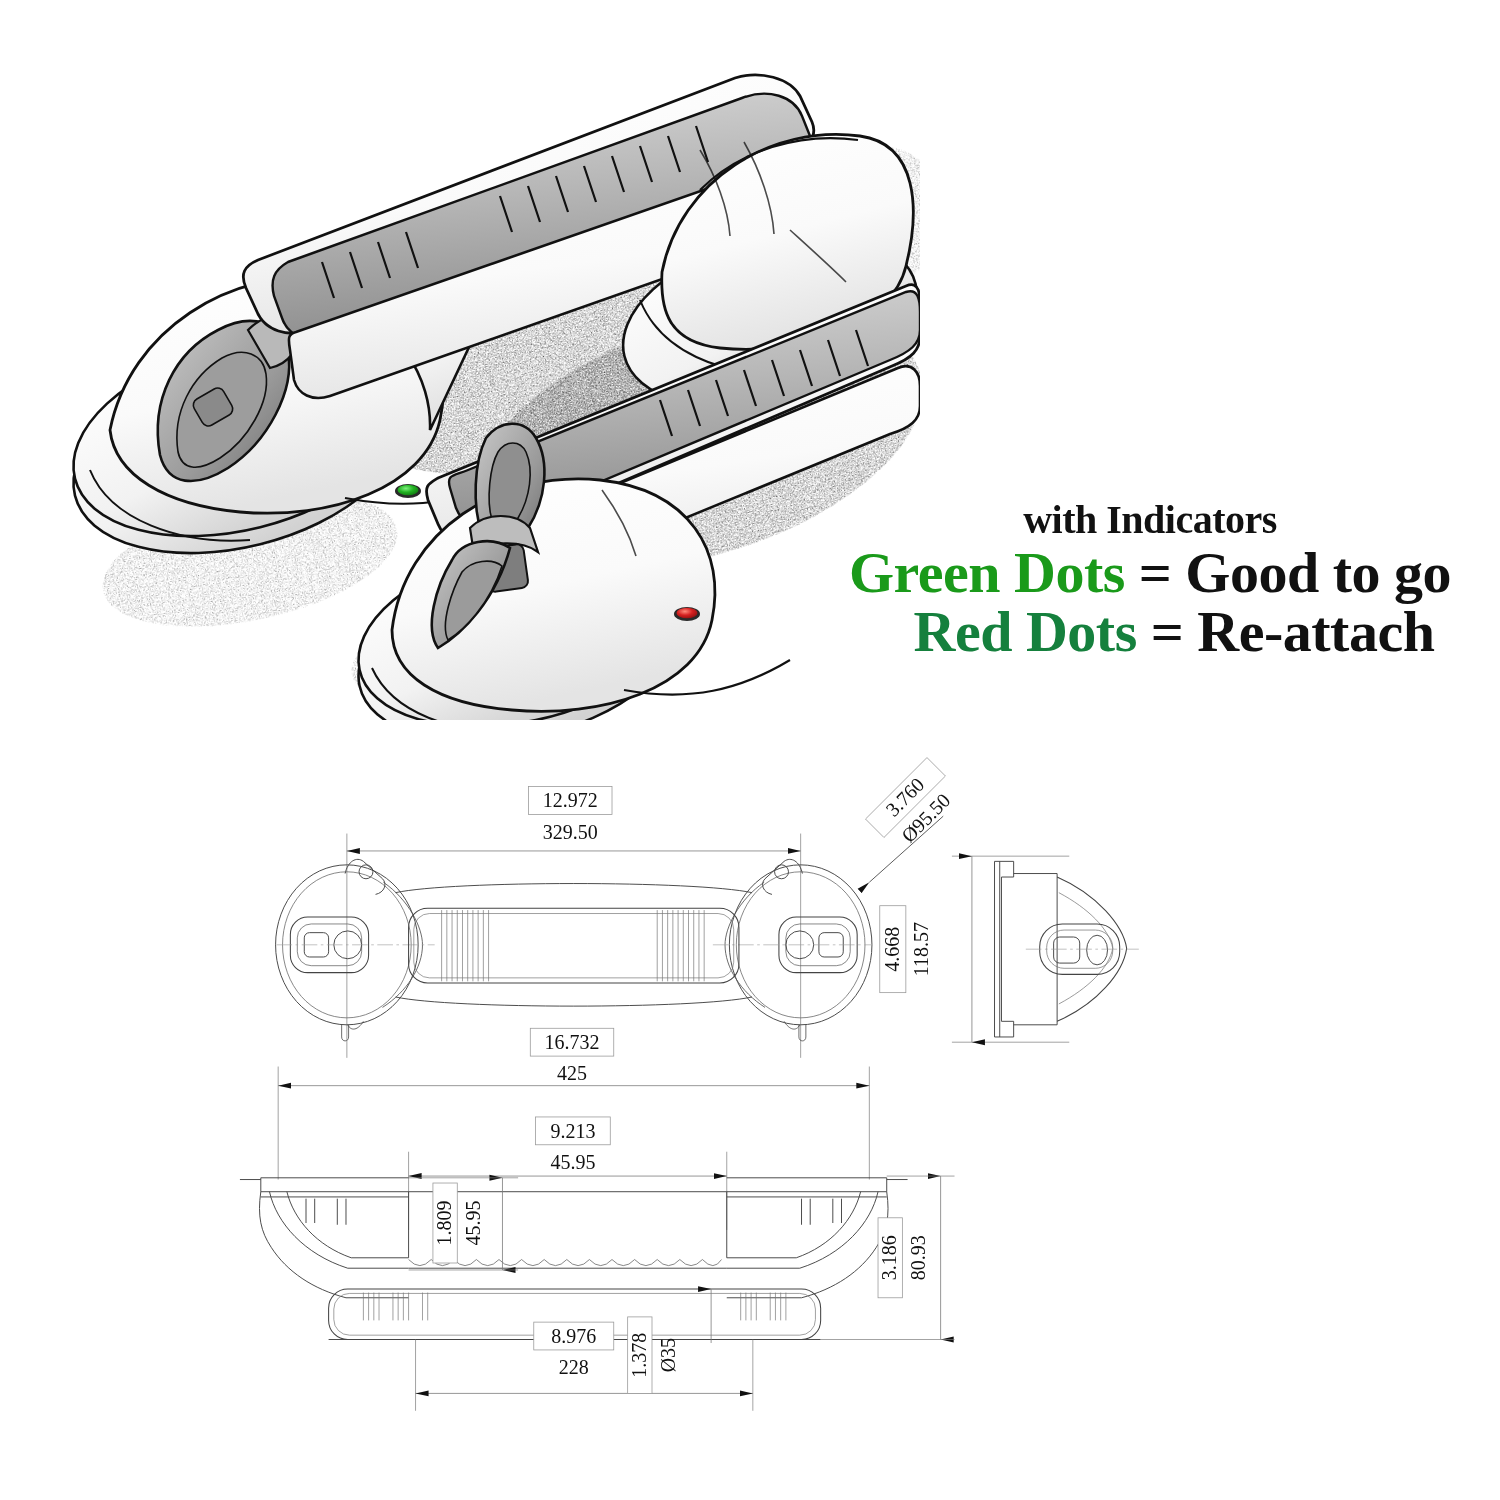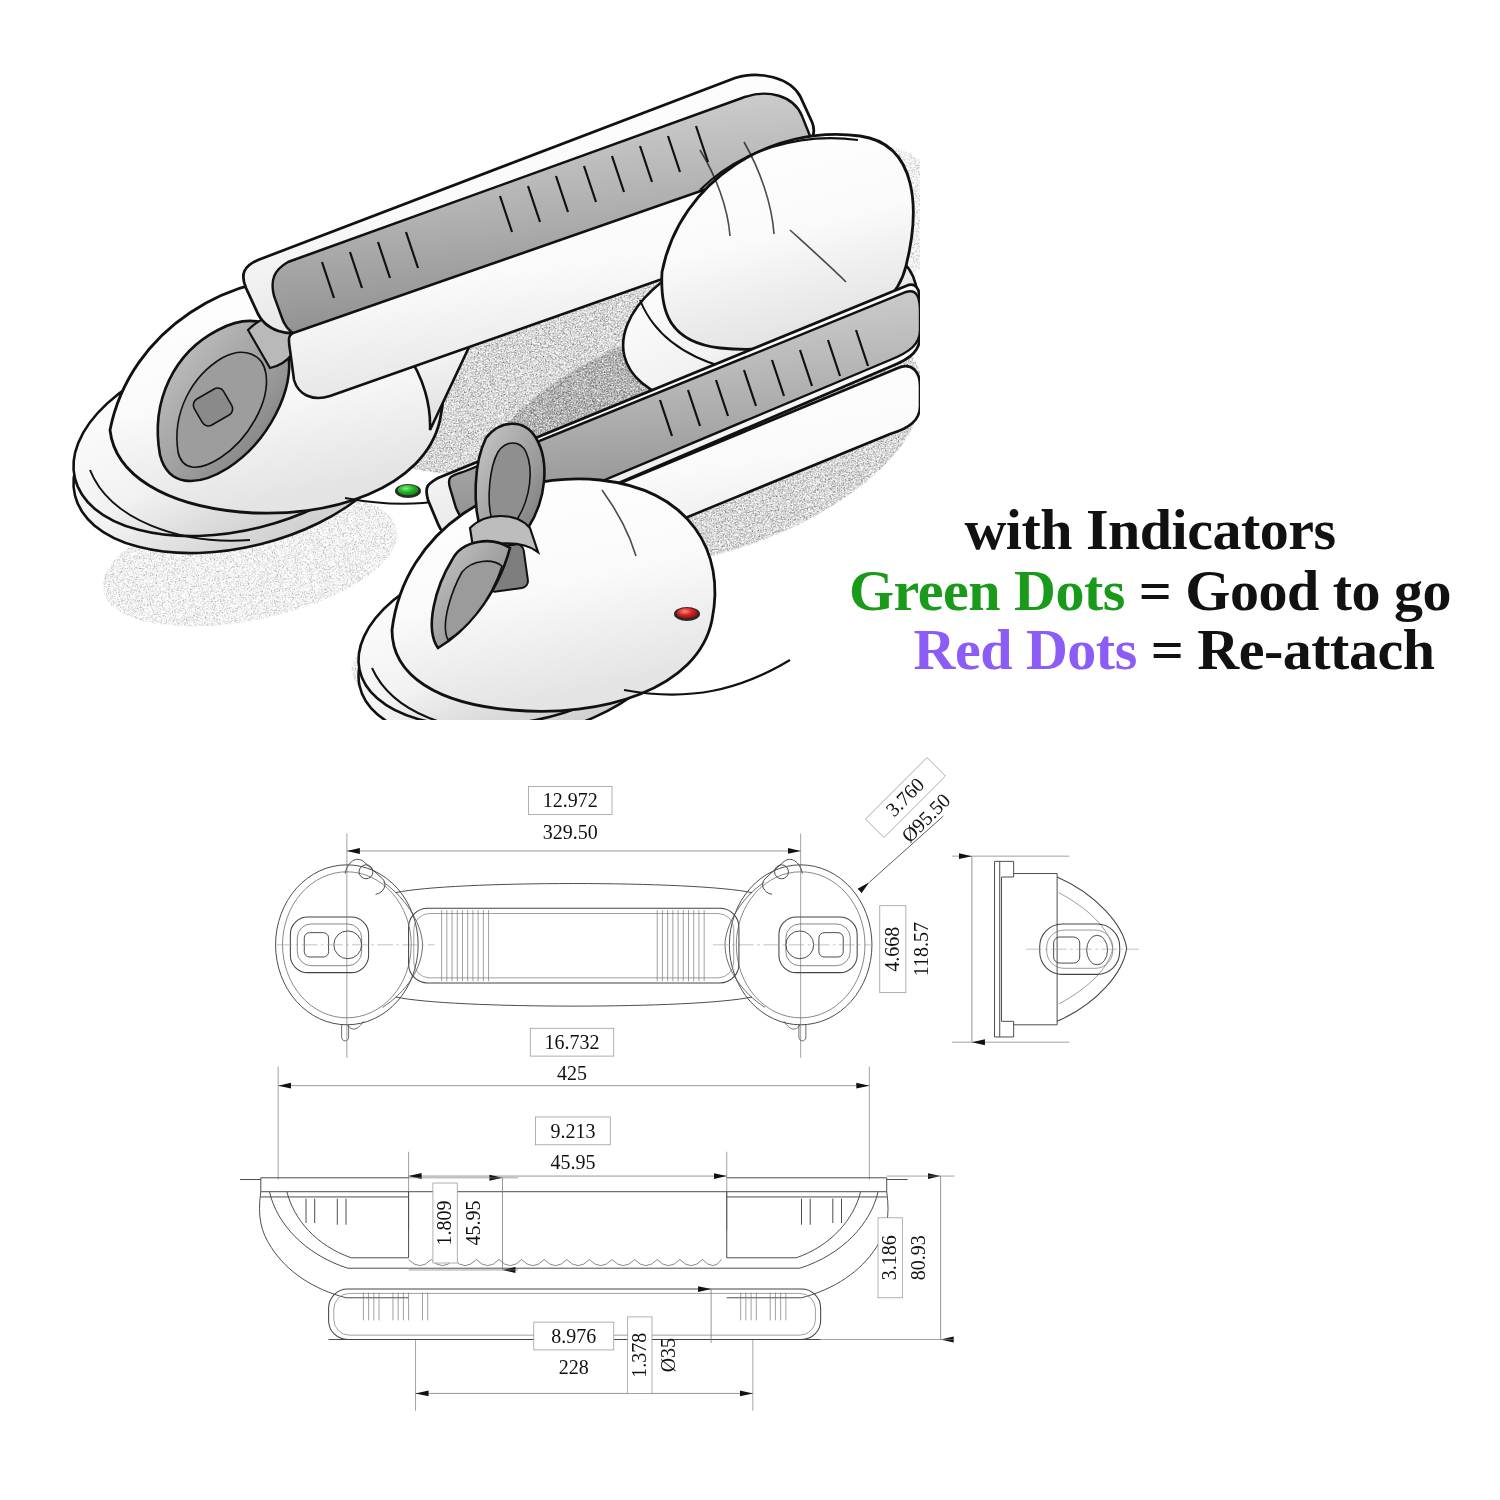--- a/index.html
+++ b/index.html
@@ -23,25 +23,25 @@
     left:830px;top:500px;width:640px;
     text-align:center;
     line-height:1.02;
   }
   .caption .line{
     font-family:"Liberation Serif", serif;
     font-weight:bold;
     white-space:nowrap;
     letter-spacing:-0.5px;
   }
-  .cap-title{font-size:58px;color:#111;margin-bottom:2px;}
+  .cap-title{font-size:40px;color:#111;margin-bottom:2px;}
   .cap-green-line{font-size:58px;}
   .cap-red-line{font-size:58px;}
   .kw-green{color:#1a9a1a;}
-  .kw-red{color:#8b5cf6;margin-left:48px;}
+  .kw-red{color:#15803d;margin-left:48px;}
   .kw-black{color:#111;}
 
   
   .draw-region{position:absolute;left:0;top:720px;width:1304px;height:780px;}
   .draw-region svg{display:block;width:100%;height:100%;}
 
   .dim-text{font-family:"Liberation Serif", serif;font-size:23px;fill:#111;}
 </style>
 </head>
 <body>

